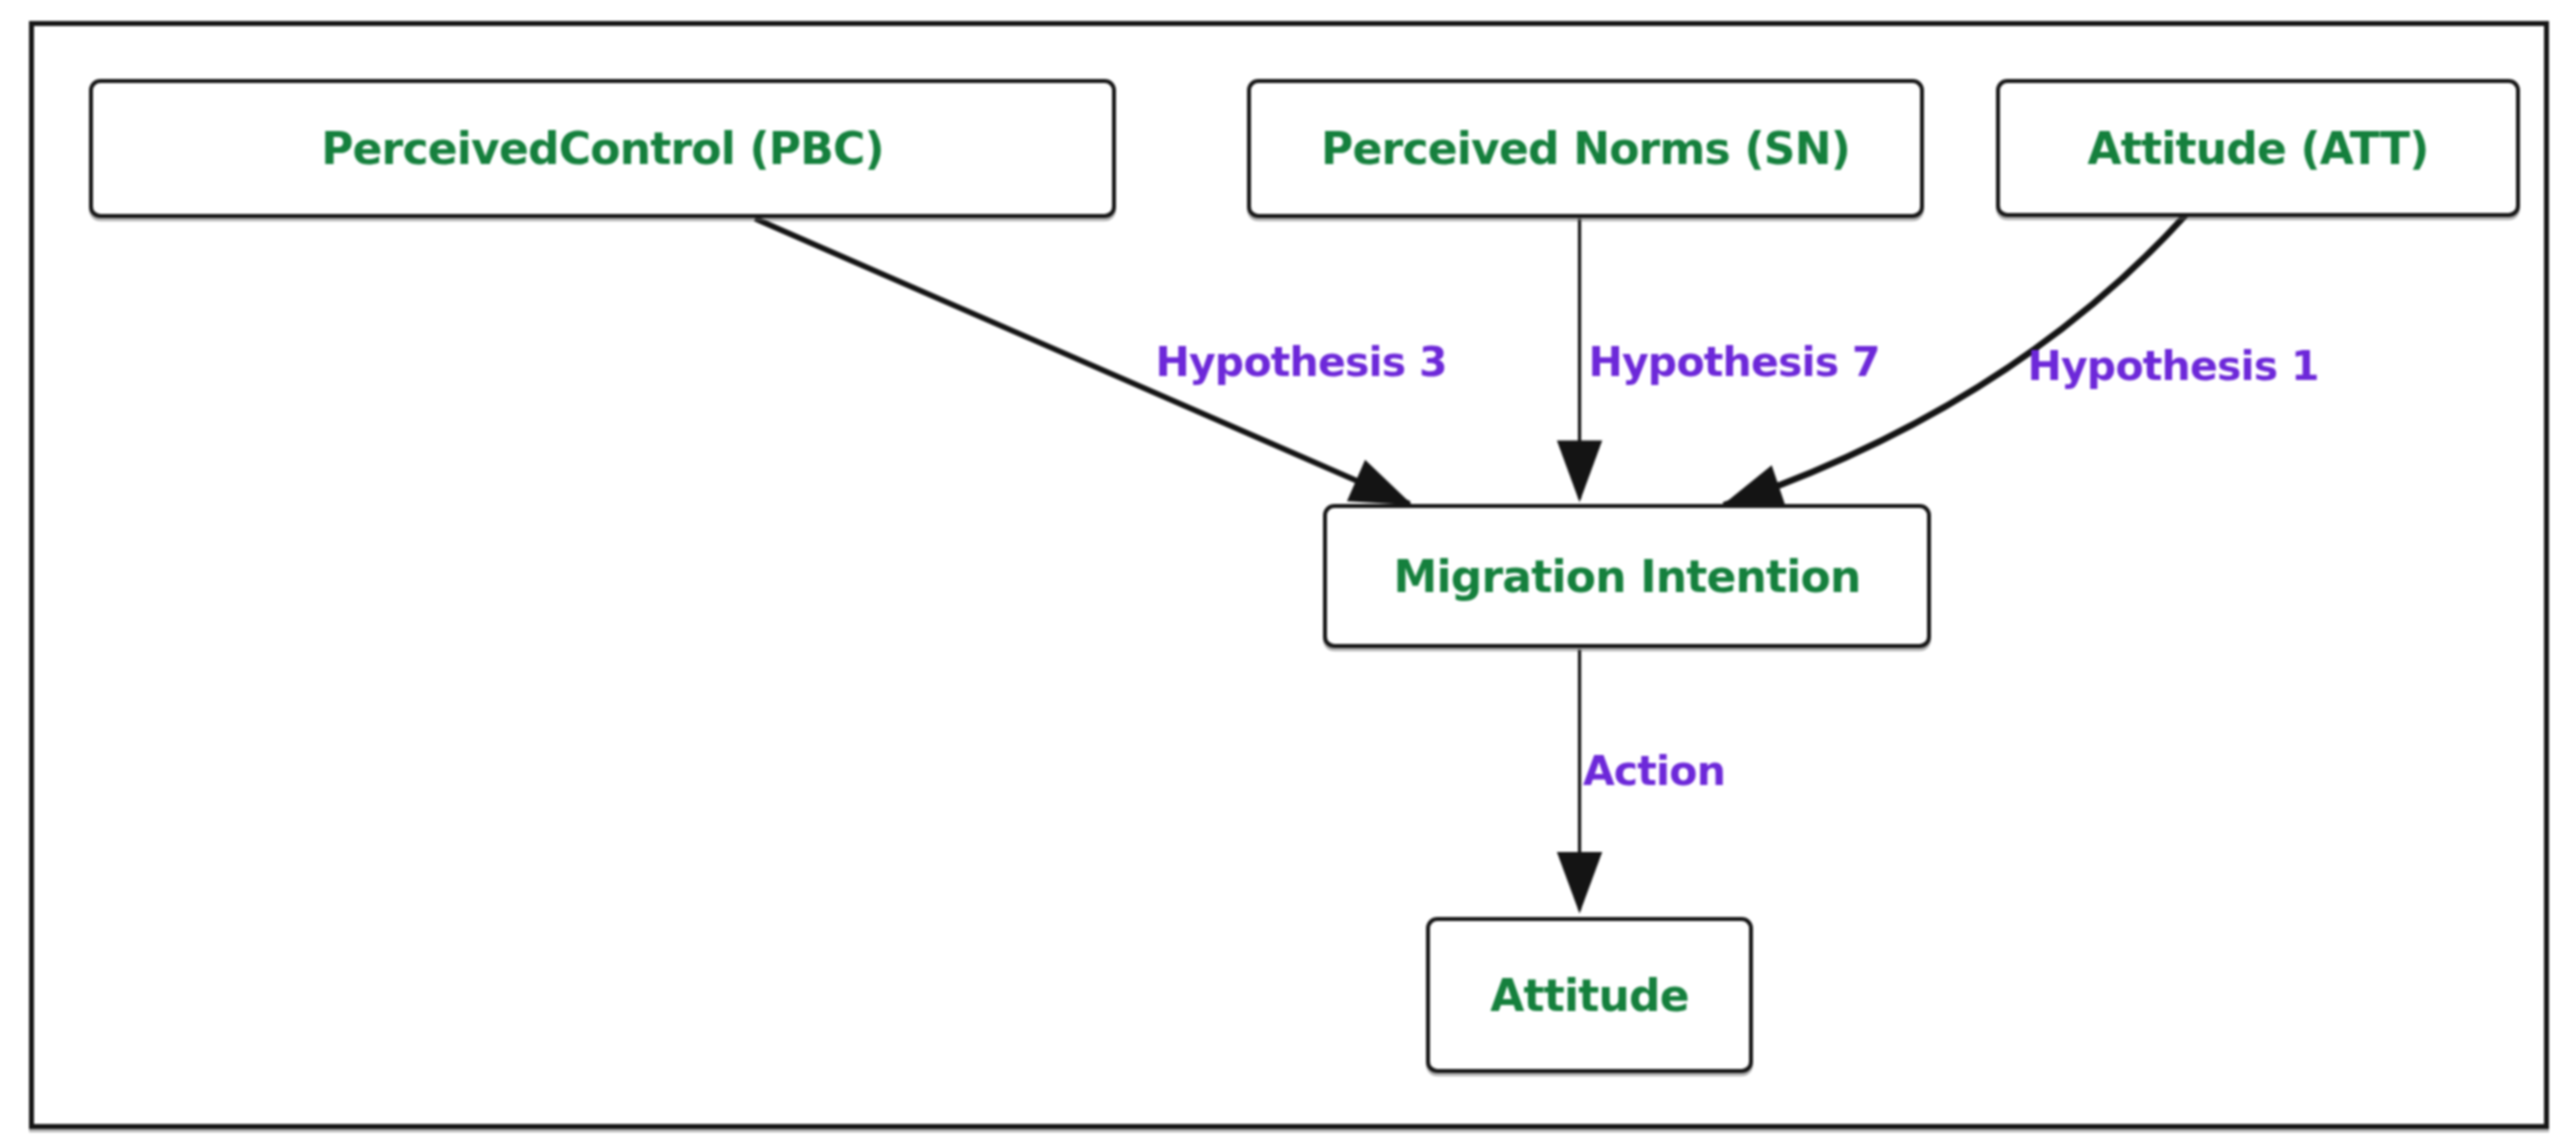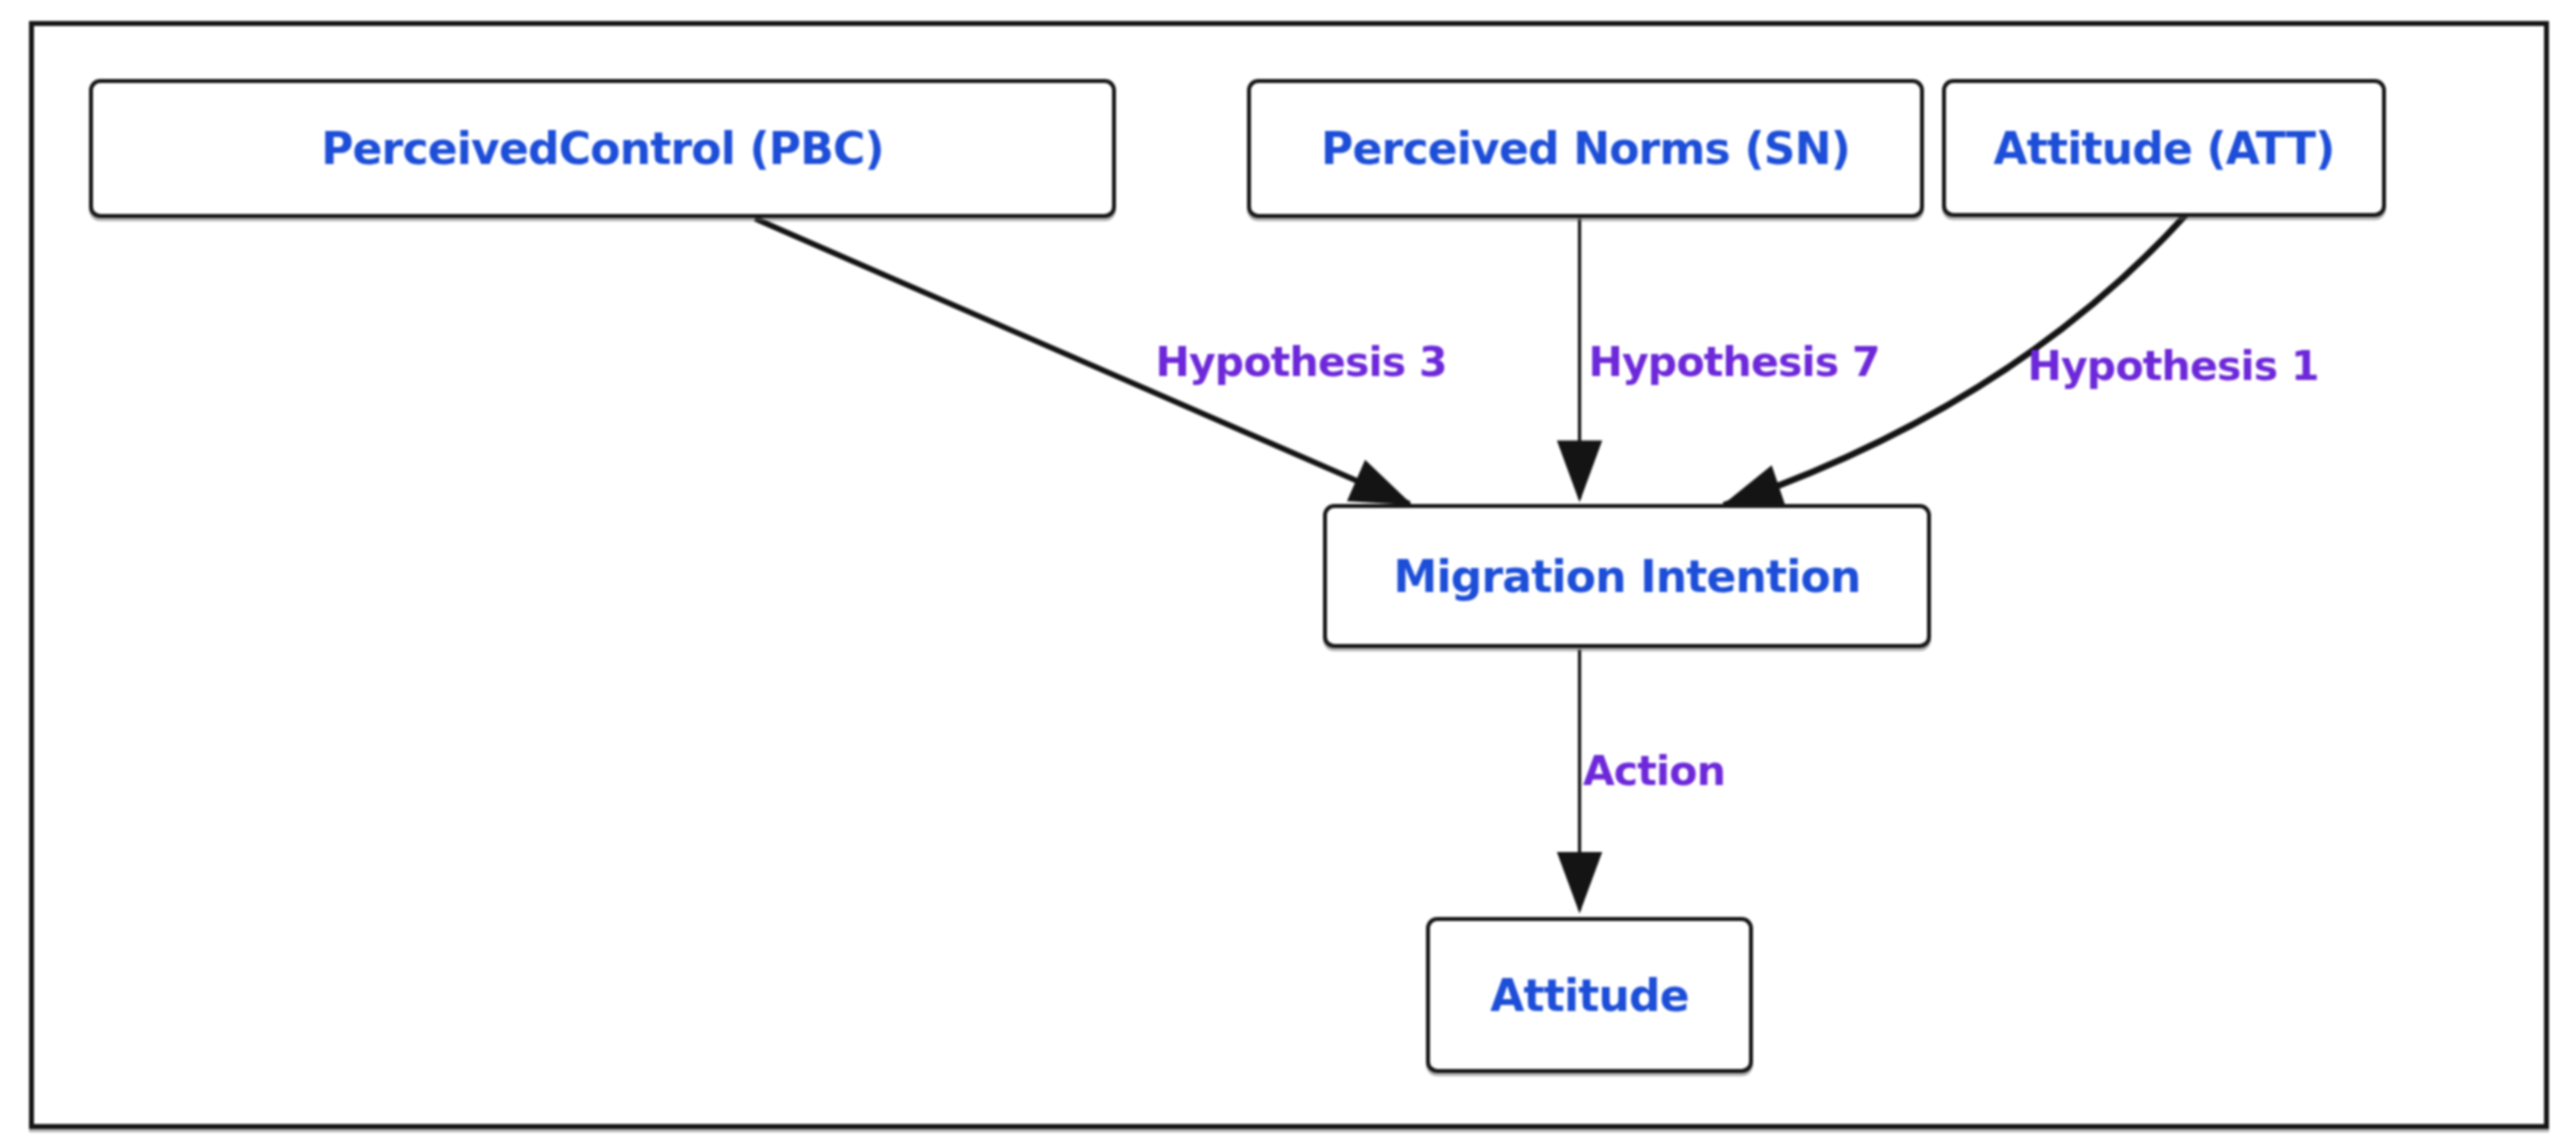--- a/index.html
+++ b/index.html
@@ -16,26 +16,26 @@
   }
   .edges{position:absolute;left:0;top:0;width:2576px;height:1146px;}
   .edge{fill:none;stroke:#141414;}
   .edge.thick{stroke-width:7px;}
   .edge.curve{stroke-width:8px;}
   .edge.thin{stroke-width:4px;}
   .box{
     position:absolute;box-sizing:border-box;background:#ffffff;
     border:4.9px solid #161616;border-radius:11.3px;
     display:flex;align-items:center;justify-content:center;
-    font-weight:bold;font-size:44px;color:#1d4ed8;letter-spacing:-0.8px;
+    font-weight:bold;font-size:44px;color:#15803d;letter-spacing:-0.8px;
     white-space:nowrap;box-shadow:0 3.2px 0 rgba(90,90,90,.45);
   }
   .box-pbc{left:89px;top:79px;width:1027px;height:139px;}
   .box-sn{left:1247px;top:79px;width:677px;height:139px;}
-  .box-att{left:1942px;top:79px;width:444px;height:138px;}
+  .box-att{left:1996px;top:79px;width:524px;height:138px;}
   .box-mi{left:1275px;top:504px;width:608px;height:144px;margin-left:48px;}
   .box-mig{left:1426px;top:917px;width:327px;height:156px;}
   .pbc-regular{font-weight:400;font-size:49px;letter-spacing:-1.6px;margin:0 1.6px 0 11.3px;}
   .edge-label{
     position:absolute;transform:translate(-50%,-50%);
     font-weight:bold;font-size:41px;color:#6d28d9;letter-spacing:-0.8px;white-space:nowrap;
   }
   .lbl-h3{left:1301px;top:362px;}
   .lbl-h2{left:1734px;top:362px;}
   .lbl-h1{left:2173px;top:366px;}

